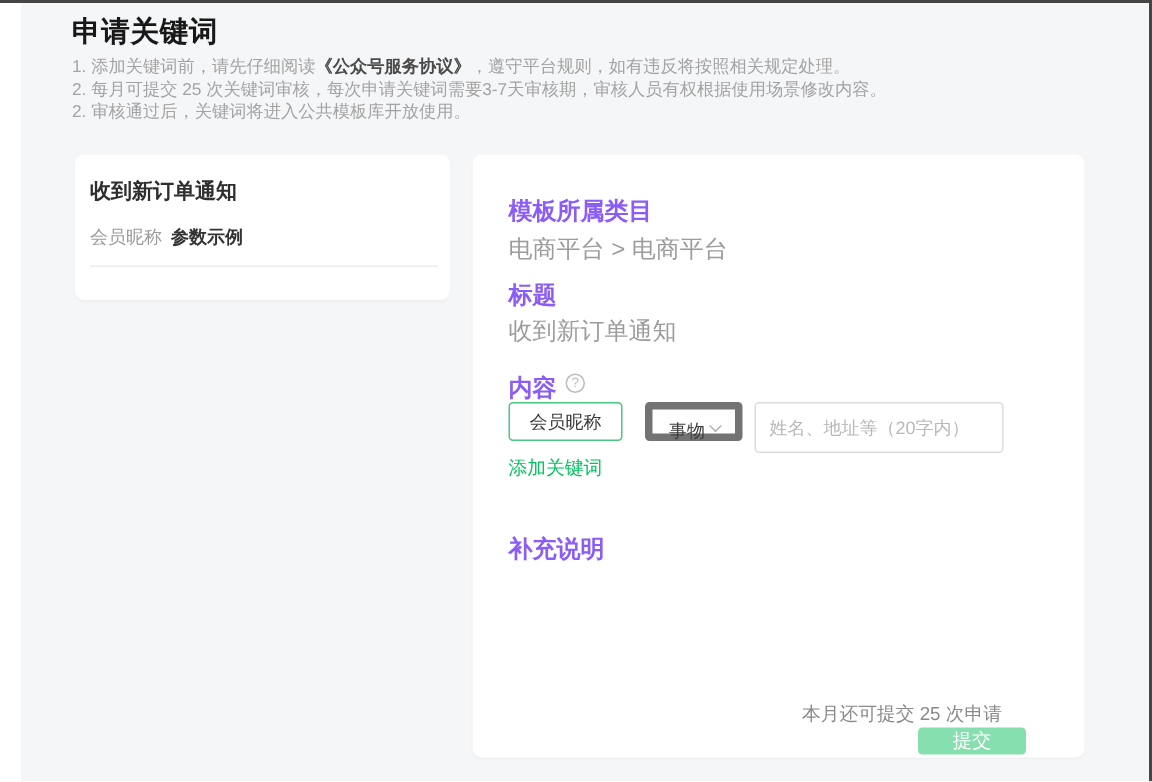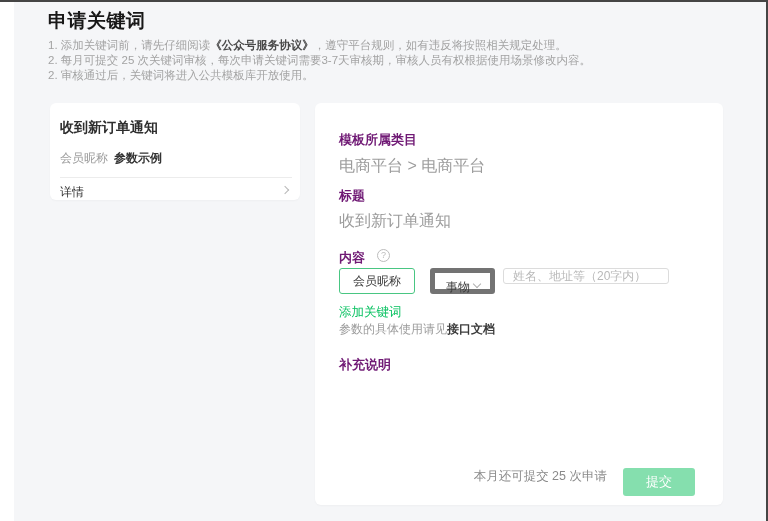--- a/index.html
+++ b/index.html
@@ -22,46 +22,46 @@
   .lc-title { position:absolute; left:10px; top:16px; font-size:14px; font-weight:bold; color:#2e2e2e; }
   .lc-param { position:absolute; left:10px; top:47px; font-size:12px; color:#9c9c9c; }
   .lc-param-value { position:absolute; left:64px; top:47px; font-size:12px; font-weight:bold; color:#333333; }
   .lc-divider { position:absolute; left:10px; right:8px; top:74px; height:1px; background:#ececec; }
   .lc-detail-row { position:absolute; left:0; right:0; top:75px; height:22px; cursor:pointer; }
   .lc-detail { position:absolute; left:10px; top:6px; font-size:12px; color:#333333; }
   .chev-right { position:absolute; right:12px; top:9px; width:6px; height:6px; border-top:1.5px solid #b8b8b8; border-right:1.5px solid #b8b8b8; transform:rotate(45deg); }
 
   
   .right-card { left:301px; top:101px; width:408px; height:402px; }
-  .fc-label { position:absolute; left:24px; font-size:13px; font-weight:bold; color:#701a75; }
+  .fc-label { position:absolute; left:24px; font-size:16px; font-weight:bold; color:#8b5cf6; }
   .fc-value { position:absolute; left:24px; font-size:16px; color:#9c9c9c; }
   .lbl-category { top:28px; }
   .val-category { top:53px; }
   .lbl-title { top:84px; }
   .val-title { top:108px; }
   .lbl-content { top:146px; }
   .help-icon { position:absolute; left:62px; top:146px; width:13px; height:13px; border:1px solid #bcbcbc; border-radius:50%; color:#bcbcbc; font-size:9px; line-height:11px; text-align:center; cursor:pointer; }
 
   .input-row { position:absolute; left:24px; top:165px; height:26px; }
   .kw-input { position:absolute; left:0; top:0; width:76px; height:26px; border:1px solid #49c682; border-radius:3px; background:#fff; font-size:12px; color:#3c3c3c; text-align:center; outline:none; font-family:inherit; }
   .type-select { position:absolute; left:91px; top:0; width:65px; height:26px; border:5px solid #737373; border-radius:3px; background:#fff; cursor:pointer; }
   .type-select .sel-text { position:absolute; left:11px; top:6px; font-size:12px; color:#3c3c3c; }
   .chev-down { position:absolute; right:10px; top:8px; width:6px; height:6px; border-right:1.5px solid #b0b0b0; border-bottom:1.5px solid #b0b0b0; transform:rotate(45deg); }
-  .example-input { position:absolute; left:164px; top:0; width:166px; height:16px; border:1px solid #dcdcdc; border-radius:3px; background:#fff; font-size:12px; color:#3c3c3c; padding:0 9px; outline:none; font-family:inherit; }
+  .example-input { position:absolute; left:164px; top:0; width:166px; height:34px; border:1px solid #dcdcdc; border-radius:3px; background:#fff; font-size:12px; color:#3c3c3c; padding:0 9px; outline:none; font-family:inherit; }
   .example-input::placeholder { color:#b8b8b8; }
 
   .add-link { position:absolute; left:24px; top:201px; font-size:12.5px; color:#07c160; text-decoration:none; cursor:pointer; }
   .doc-hint { position:absolute; left:24px; top:218px; font-size:12px; color:#9c9c9c; }
   .doc-link { color:#3a3a3a; font-weight:bold; text-decoration:none; cursor:pointer; }
 
   .lbl-note { top:253px; }
   .note-area { position:absolute; left:24px; top:276px; width:360px; height:68px; border:1px solid #e2e2e2; border-radius:3px; background:#fff; font-size:12px; color:#3c3c3c; padding:8px 10px; resize:none; outline:none; font-family:inherit; }
   .note-area::placeholder { color:#a8a8a8; }
 
-  .form-footer { position:absolute; right:28px; top:365px; height:28px; display:flex; align-items:flex-start; }
+  .form-footer { position:absolute; right:39px; top:365px; height:28px; display:flex; align-items:flex-end;flex-direction:column; }
   .quota-text { font-size:12.5px; color:#8a8a8a; margin-right:16px; }
   .submit-btn { width:72px; height:28px; background:#85dfae; color:#ffffff; font-size:13px; border:none; border-radius:3px; cursor:not-allowed; font-family:inherit; }
 </style>
 </head>
 <body>
 
 <div class="screen">
   <div class="frame-top"></div>
   <div class="frame-right"></div>
 
@@ -79,24 +79,20 @@
       <div class="notice-line">
         <span>2. 审核通过后，关键词将进入公共模板库开放使用。</span>
       </div>
     </div>
 
     <div class="card left-card">
       <div class="lc-title">收到新订单通知</div>
       <div class="lc-param">会员昵称</div>
       <div class="lc-param-value">参数示例</div>
       <div class="lc-divider"></div>
-      <div class="lc-detail-row">
-        <span class="lc-detail">详情</span>
-        <span class="chev-right"></span>
-      </div>
     </div>
 
     <div class="card right-card">
 
       <div class="fc-label lbl-category">模板所属类目</div>
       <div class="fc-value val-category">电商平台 &gt; 电商平台</div>
 
       <div class="fc-label lbl-title">标题</div>
       <div class="fc-value val-title">收到新订单通知</div>
 
@@ -106,23 +102,20 @@
       <div class="input-row">
         <input class="kw-input" type="text" value="会员昵称" style="">
         <div class="type-select">
           <span class="sel-text">事物</span>
           <span class="chev-down"></span>
         </div>
         <input class="example-input" type="text" placeholder="姓名、地址等（20字内）" style="">
       </div>
 
       <a class="add-link">添加关键词</a>
-      <div class="doc-hint">
-        <span>参数的具体使用请见</span><a class="doc-link">接口文档</a>
-      </div>
 
       <div class="fc-label lbl-note">补充说明</div>
 
       <div class="form-footer">
         <span class="quota-text">本月还可提交 25 次申请</span>
         <button class="submit-btn">提交</button>
       </div>
 
     </div>
   </div>

